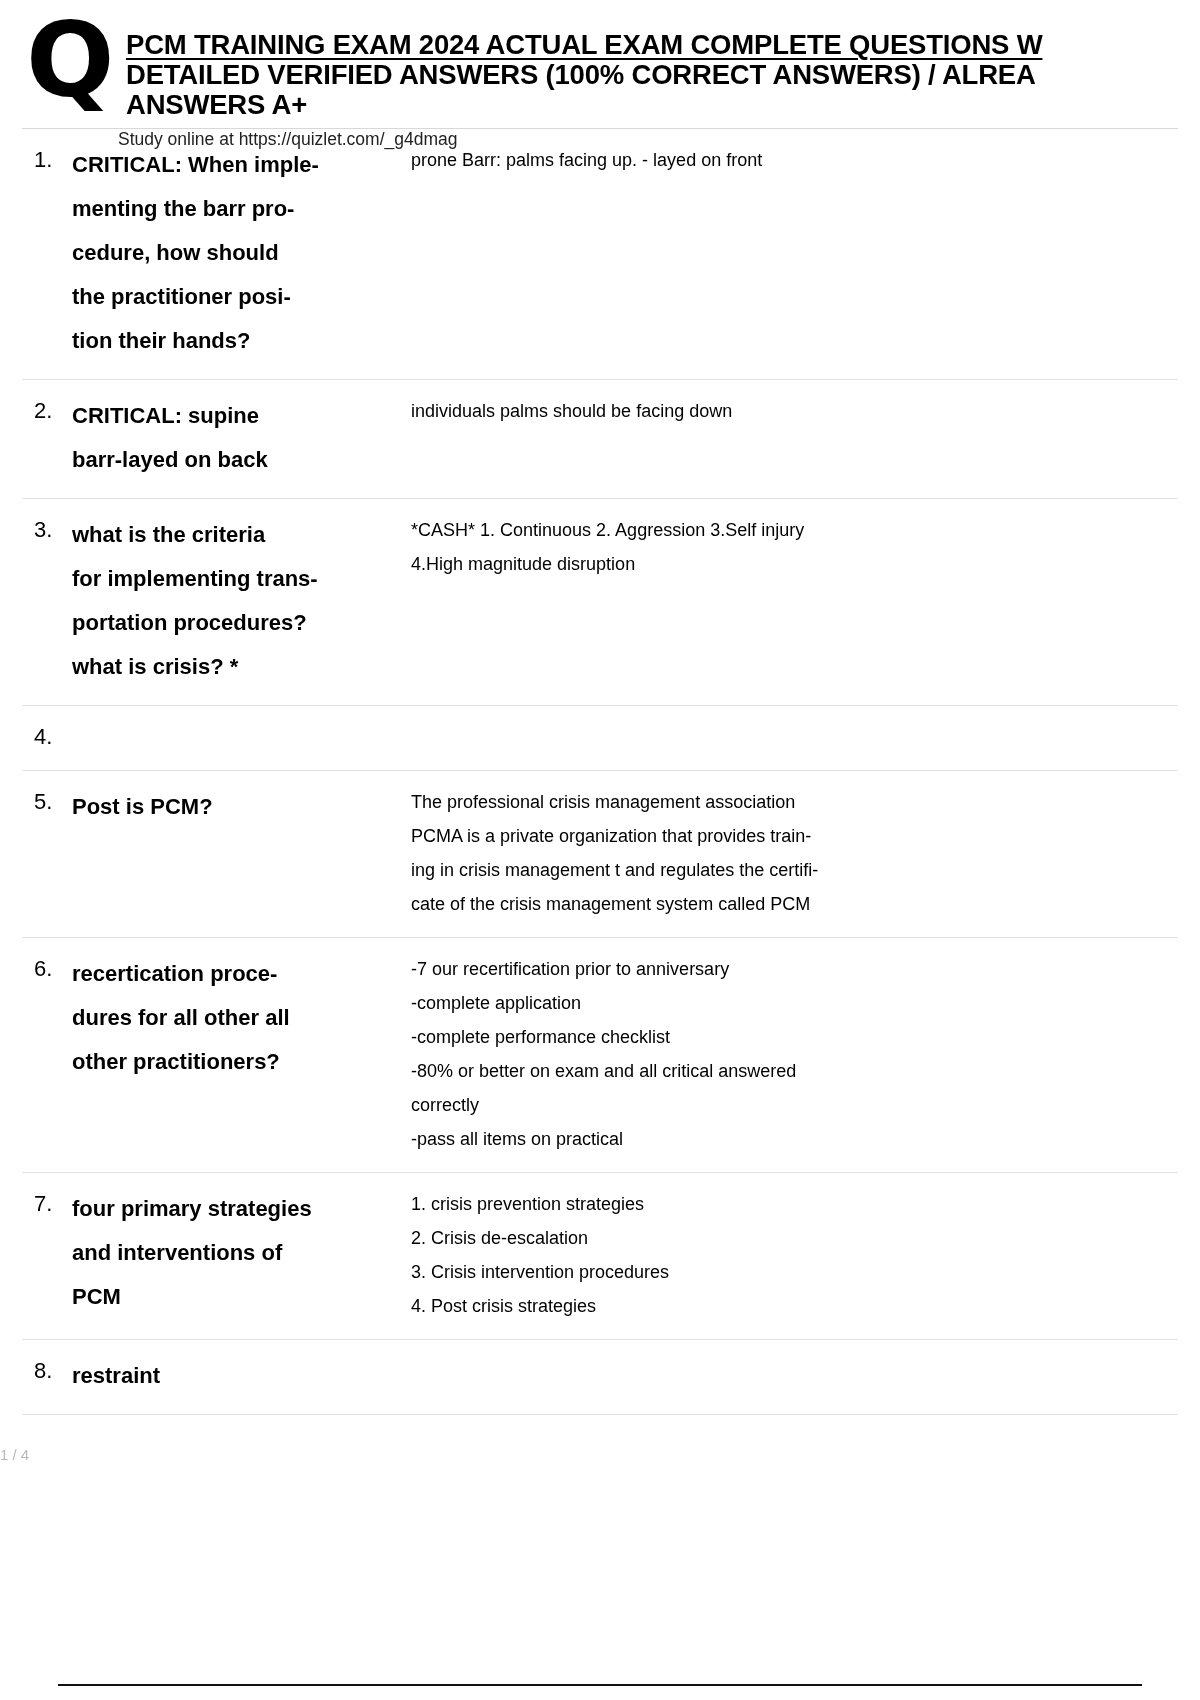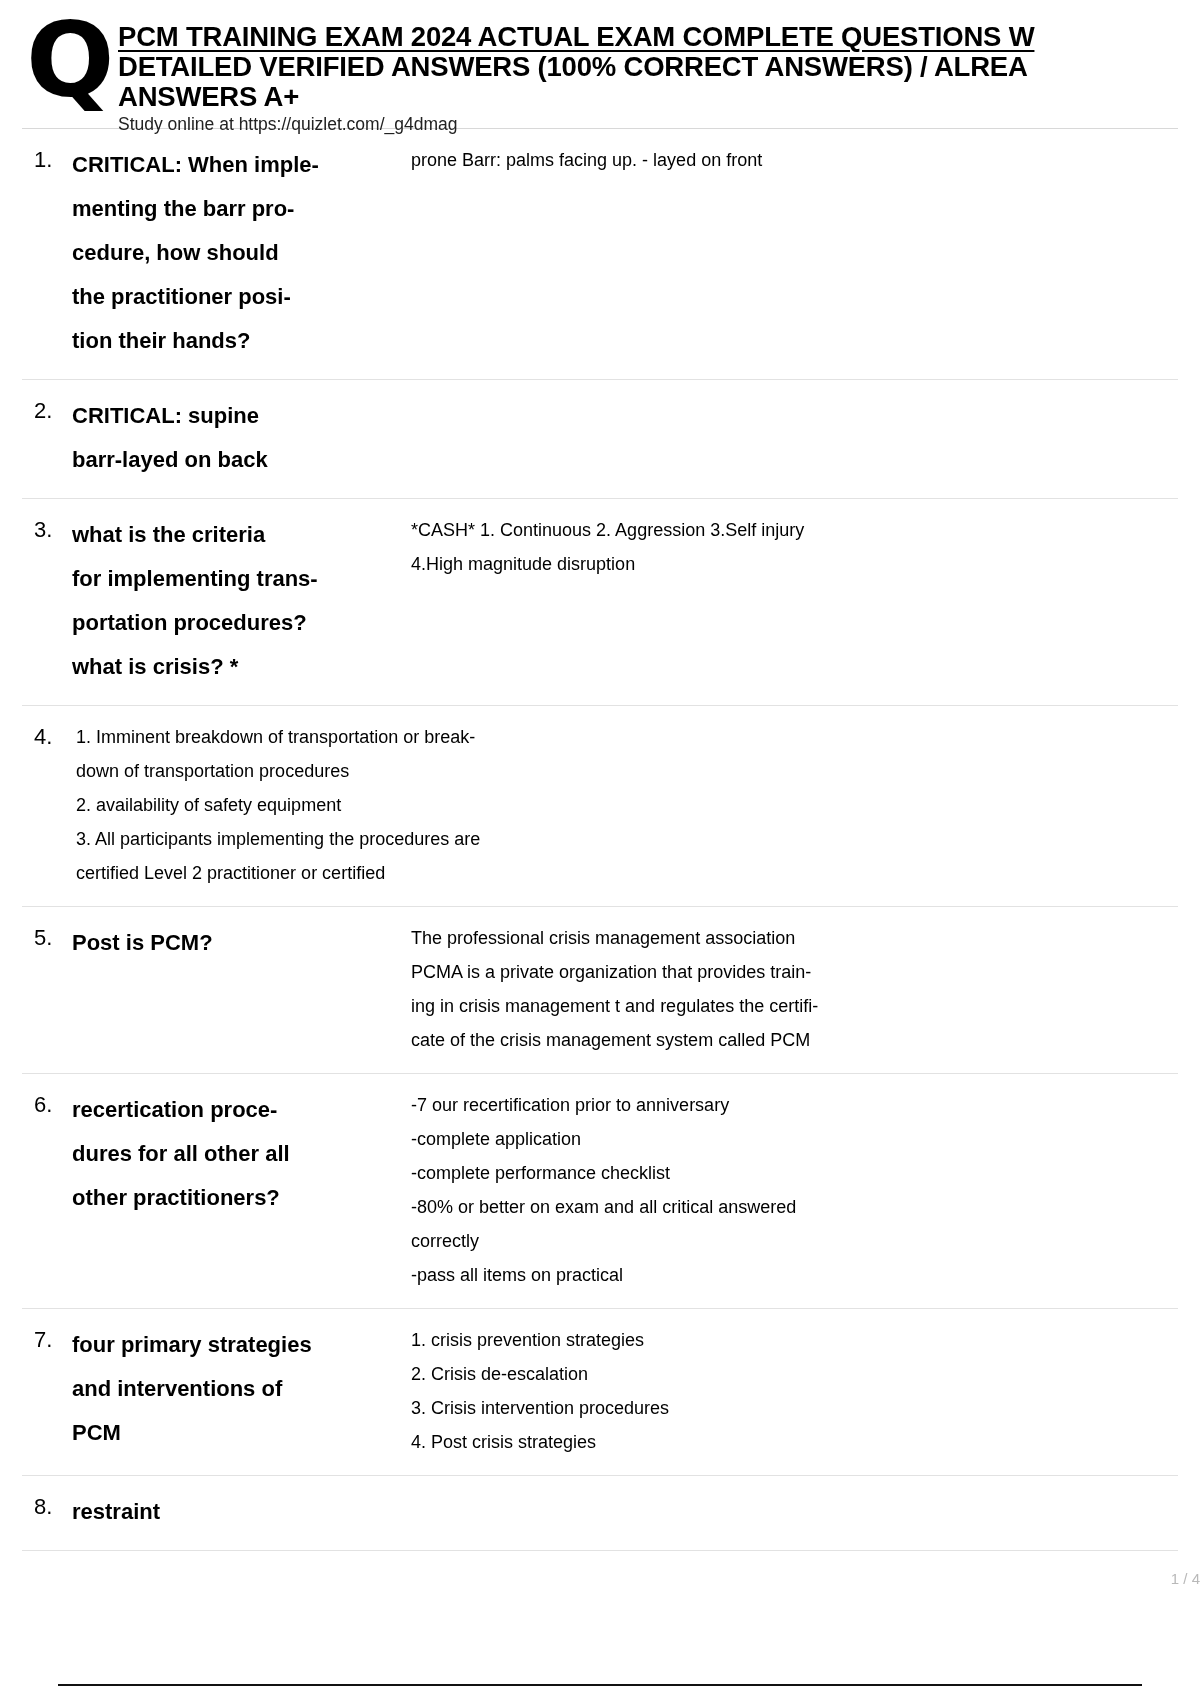--- a/index.html
+++ b/index.html
@@ -51,21 +51,21 @@
     width: 1082px;
     overflow: hidden;
   }
   .doc-title {
     font-family: "Liberation Sans", sans-serif;
     font-weight: bold;
     font-size: 27.5px;
     line-height: 30px;
     letter-spacing: -0.2px;
     white-space: nowrap;
-    margin: 0;
+    margin: 8px;
     padding: 0;
   }
   .doc-title .line1 {
     text-decoration: underline;
     text-underline-offset: 4px;
     display: block;
   }
   .doc-title .line2,
   .doc-title .line3 {
     display: block;
@@ -120,22 +120,22 @@
     box-sizing: border-box;
     white-space: pre-wrap;
     overflow: hidden;
   }
 
   
   .term .wrap { white-space: pre-wrap; display: block; }
 
   
   .footer {
-    margin-top: 18px;
-    text-align: right;
+    margin-top: 30px;
+    text-align: left;
     font-size: 15px;
     line-height: 20px;
     color: #b9b9b9;
   }
 
   .bottom-rule {
     position: absolute;
     left: 58px;
     right: 58px;
     bottom: 14px;
@@ -171,39 +171,35 @@
 tion their hands?</span>
         </div>
         <div class="definition">prone Barr: palms facing up. - layed on front</div>
       </div>
       <div class="term-row">
         <div class="idx">2.</div>
         <div class="term">
           <span class="wrap">CRITICAL: supine
 barr-layed on back</span>
         </div>
+        <div class="definition">individuals palms should be facing down</div>
       </div>
       <div class="term-row">
         <div class="idx">3.</div>
         <div class="term">
           <span class="wrap">what is the criteria
 for implementing trans-
 portation procedures?
 what is crisis? *</span>
         </div>
         <div class="definition">*CASH* 1. Continuous 2. Aggression 3.Self injury
 4.High magnitude disruption</div>
       </div>
       <div class="term-row">
         <div class="idx">4.</div>
-        <div class="definition">1. Imminent breakdown of transportation or break-
-down of transportation procedures
-2. availability of safety equipment
-3. All participants implementing the procedures are
-certified Level 2 practitioner or certified</div>
       </div>
       <div class="term-row">
         <div class="idx">5.</div>
         <div class="term">
           <span class="wrap">Post is PCM?</span>
         </div>
         <div class="definition">The professional crisis management association
 PCMA is a private organization that provides train-
 ing in crisis management t and regulates the certifi-
 cate of the crisis management system called PCM</div>

